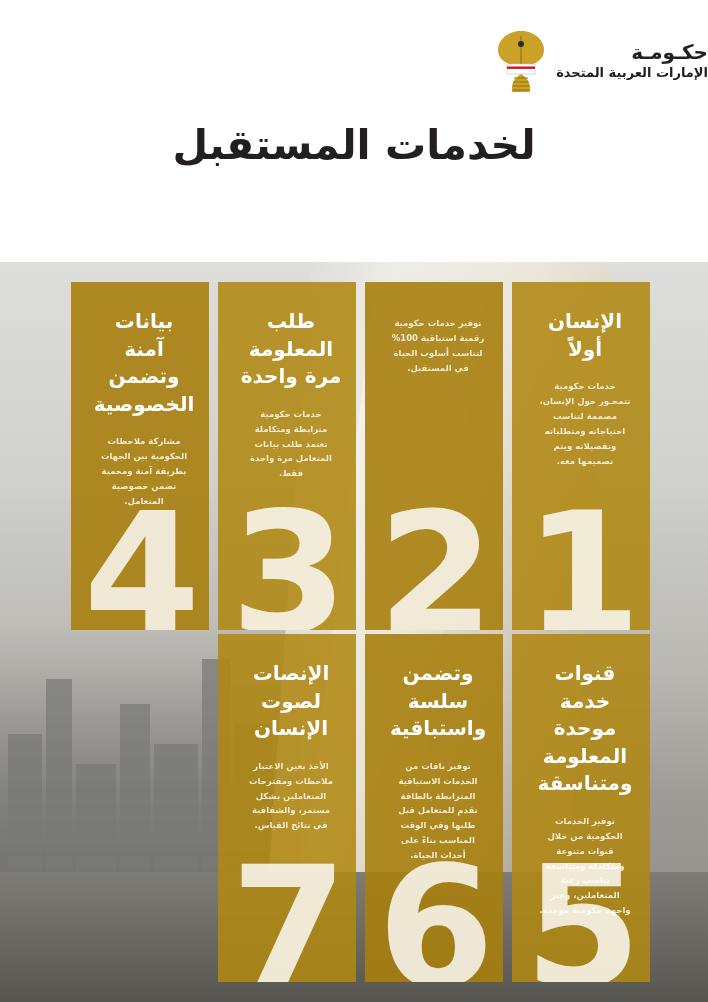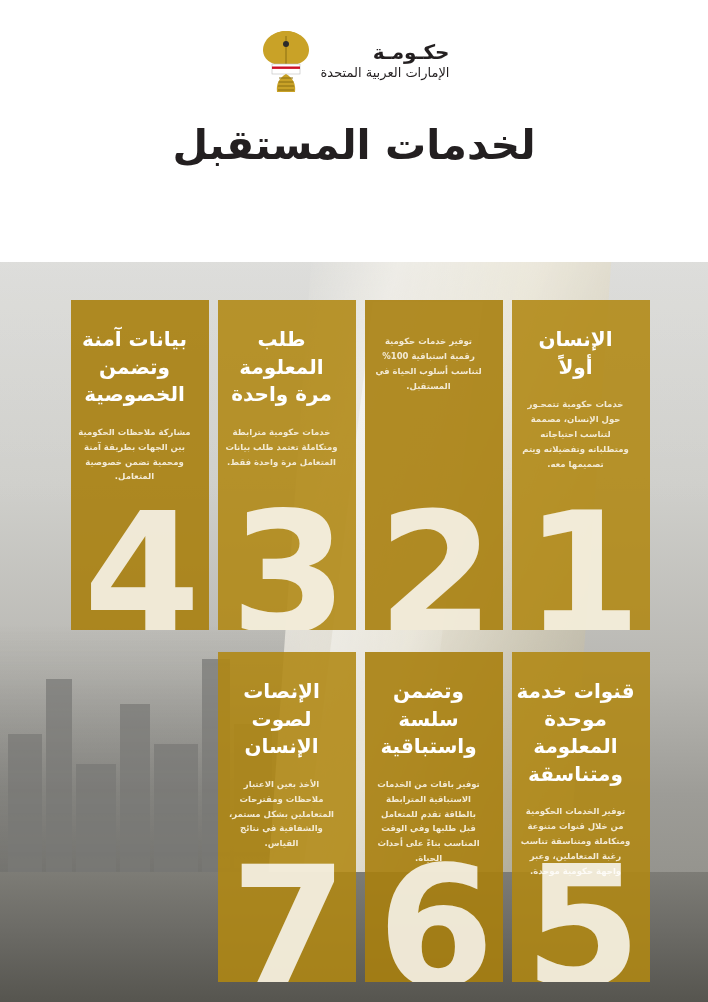--- a/index.html
+++ b/index.html
@@ -11,35 +11,35 @@
     position:relative;
   }
   .page{position:relative;width:708px;height:1002px;overflow:hidden;background:#fff;}
 
   
   .header{
     position:absolute;top:0;left:0;width:708px;height:262px;background:#ffffff;
     text-align:center;
   }
   .emblem-wrap{
-    display:flex;justify-content:center;align-items:center;gap:8px;
+    display:flex;align-items:center;gap:8px;
     padding-top:26px;direction:rtl;
   }
   .falcon{
     width:54px;height:70px;position:relative;
   }
   .falcon svg{display:block;}
   .emblem-text{
     text-align:right;line-height:1.25;
   }
   .emblem-line1{
     font-size:20px;font-weight:bold;color:#231f20;letter-spacing:1px;
   }
   .emblem-line2{
-    font-size:13px;font-weight:normal;color:#231f20;
+    font-size:13px;font-weight:bold;color:#231f20;
   }
   .main-title{
     margin-top:22px;
     color:#231f20;
     font-weight:bold;
     font-size:41px;
     line-height:1.34;
     letter-spacing:0px;
     padding:0 56px;
     direction:rtl;
@@ -90,25 +90,24 @@
     display:grid;
     grid-template-columns:repeat(4,138px);
     grid-template-rows:348px 348px;
     column-gap:9px;row-gap:4px;
     direction:rtl;
   }
   .card{
     position:relative;
     background:rgba(176,135,18,0.88);
     overflow:hidden;
-    padding:18px 14px 0 3px;
+    padding:18px 14px 0 22px;
     box-sizing:border-box;
     color:#fff;
     text-align:center;
-    margin-top:18px;
   }
   .card.alt{background:rgba(168,128,14,0.90);}
   .card h3{
     margin:8px 0 0 0;
     font-size:20px;
     font-weight:bold;
     line-height:1.38;
     color:#ffffff;
   }
   .card p{

